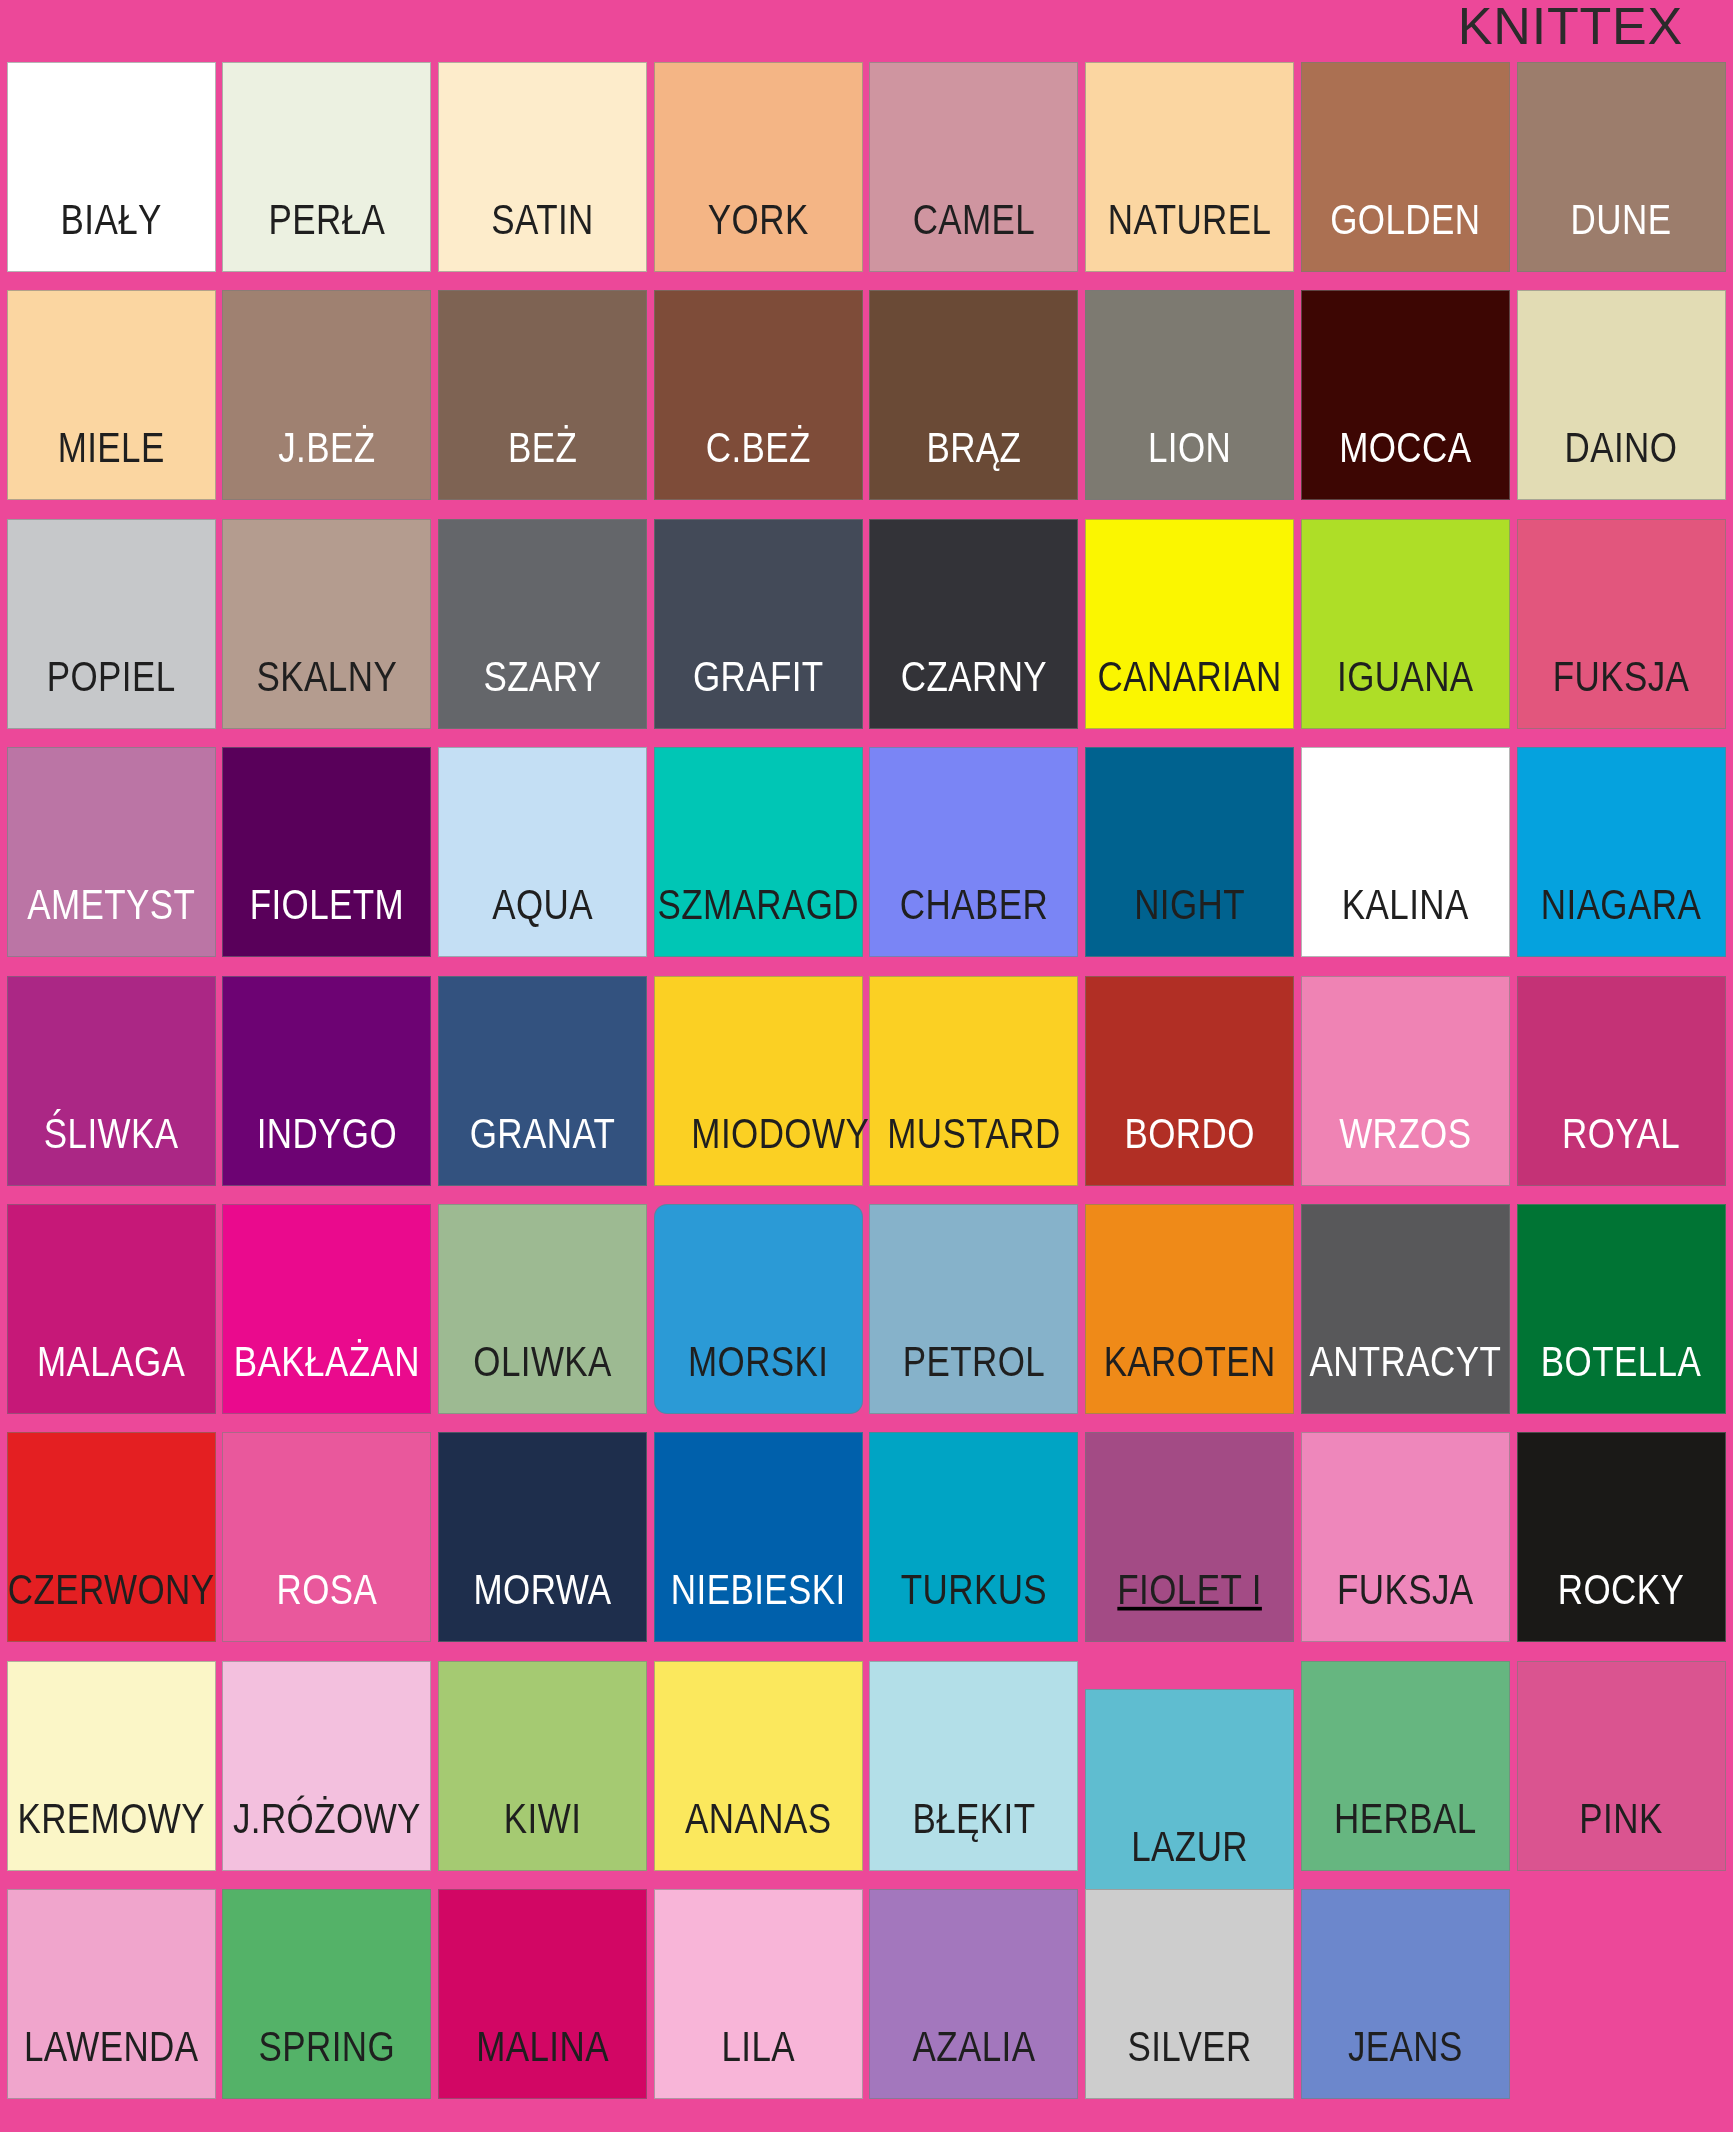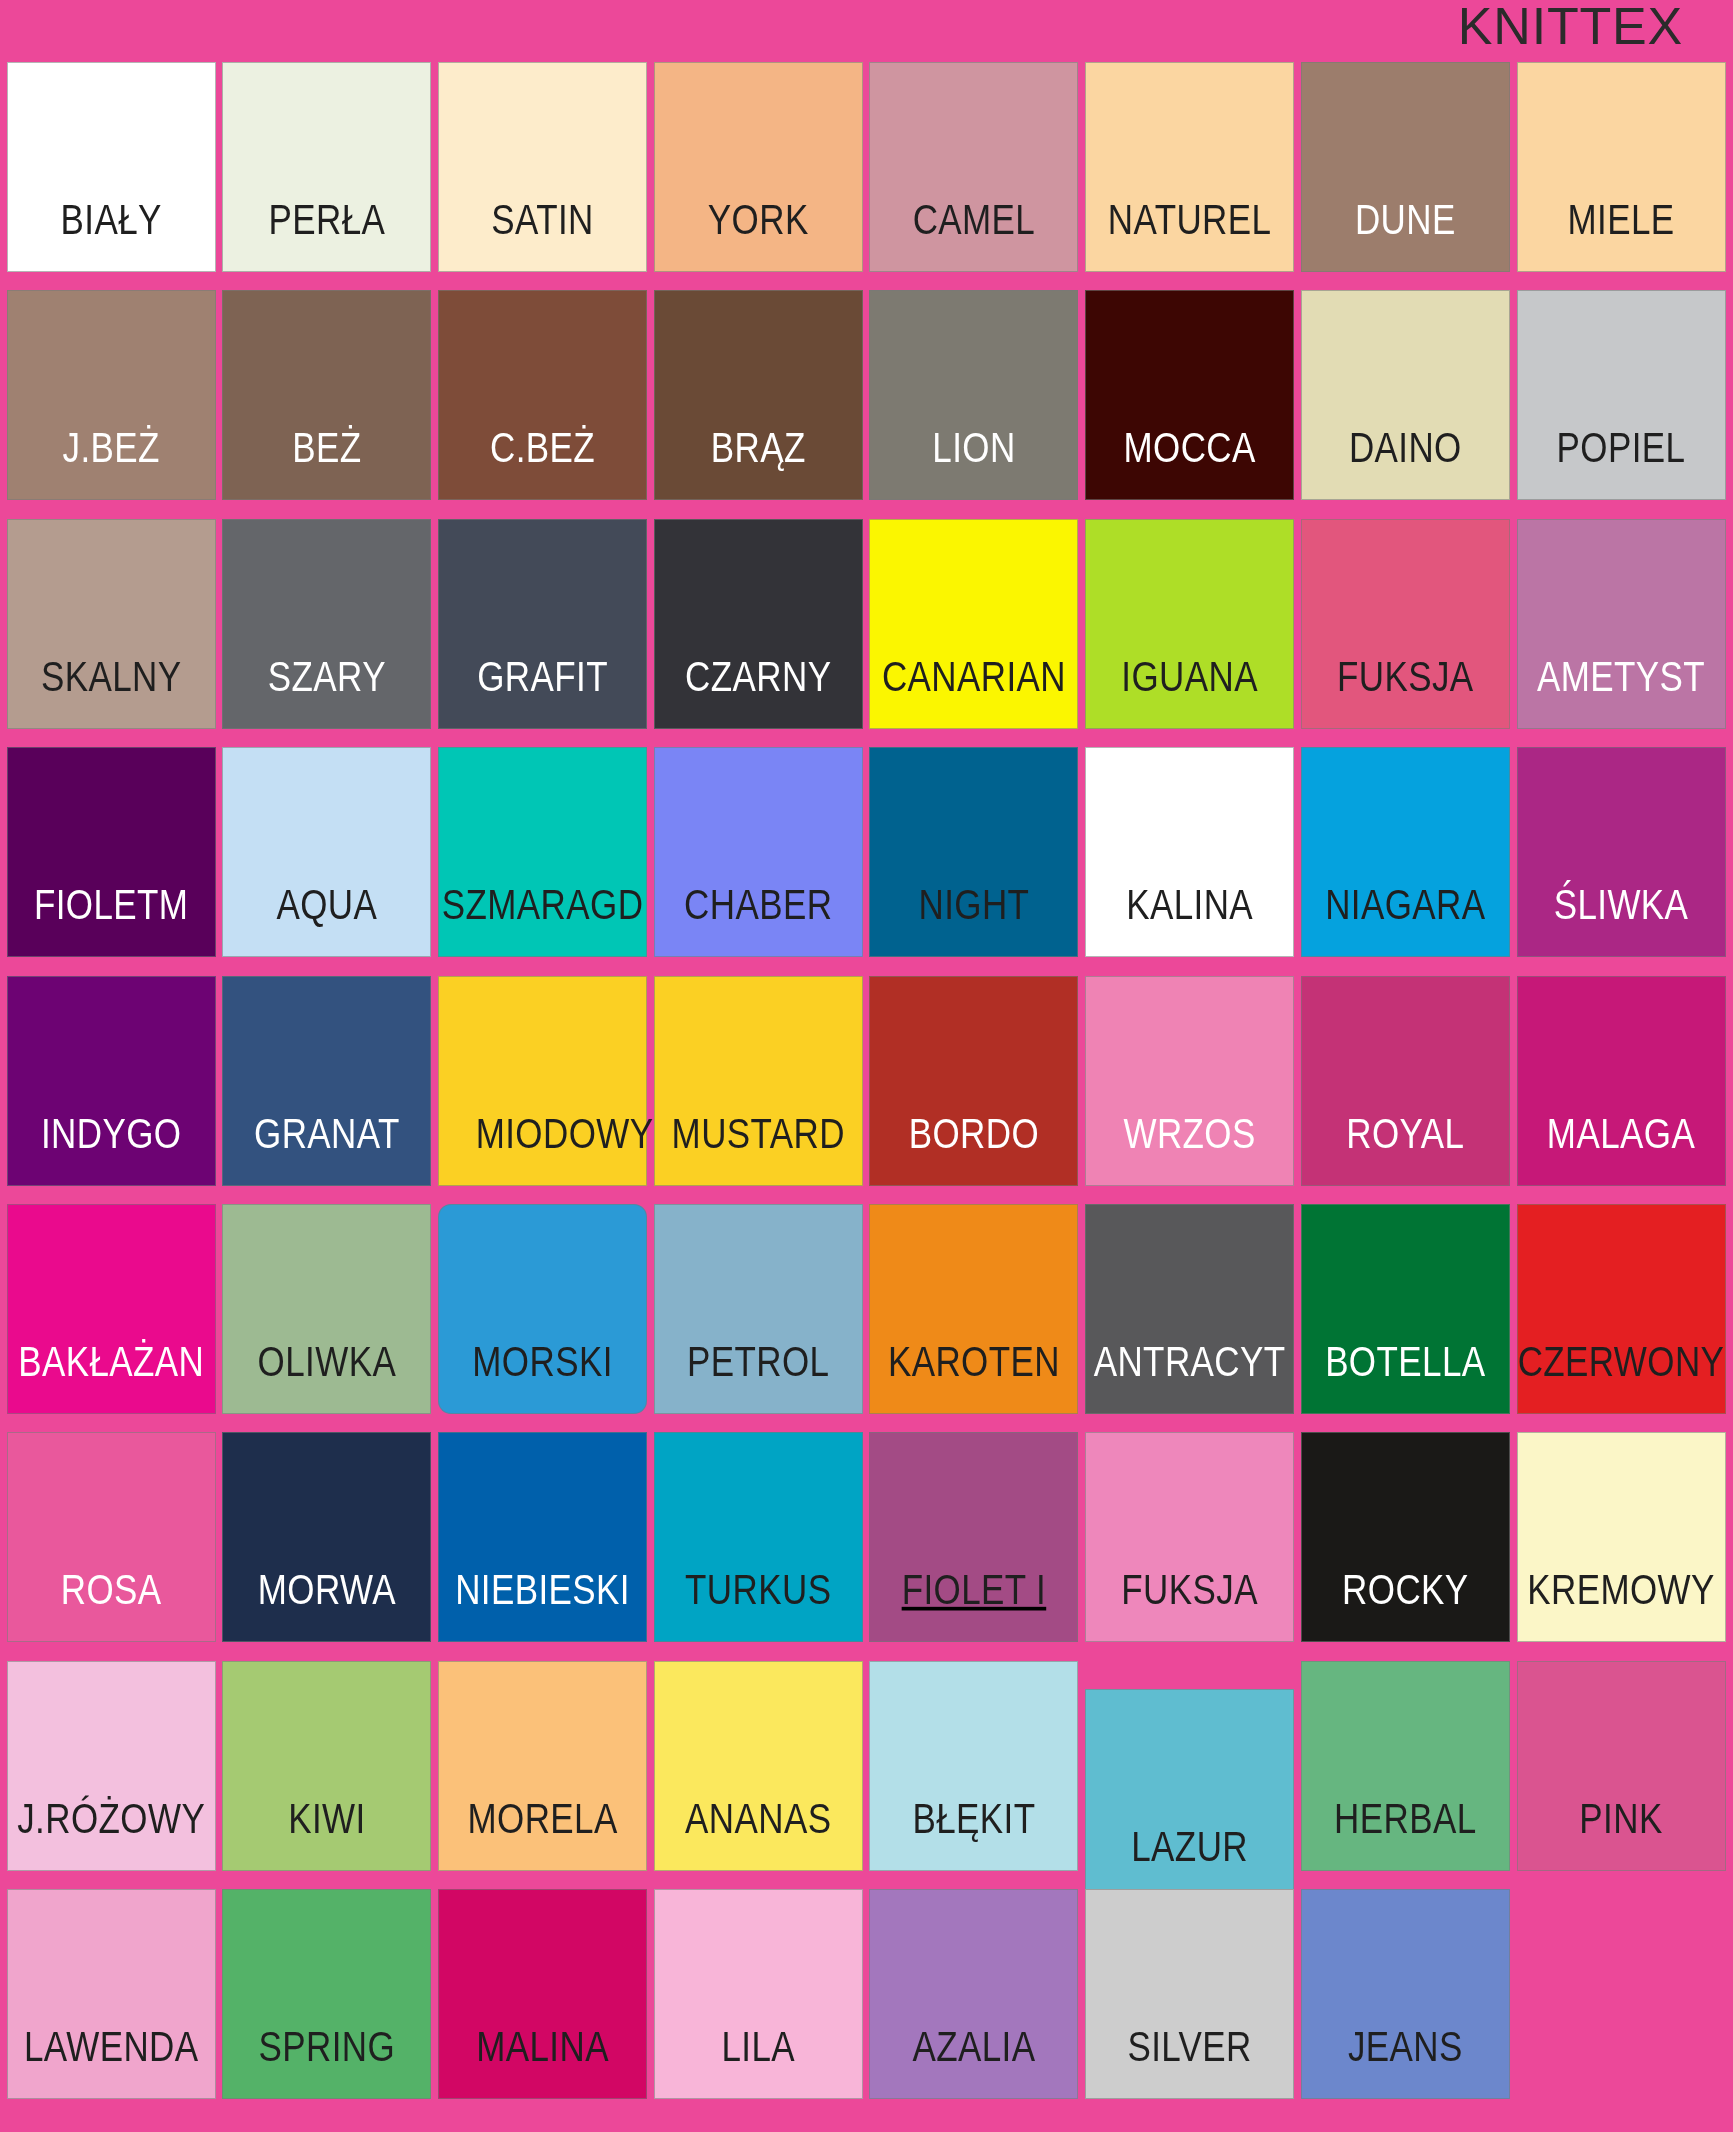--- a/index.html
+++ b/index.html
@@ -94,20 +94,23 @@
       </div>
       <div class="swatch" style="background: rgb(244, 181, 133);">
         <div class="swatch-label dark">YORK</div>
       </div>
       <div class="swatch" style="background: rgb(207, 149, 160);">
         <div class="swatch-label dark">CAMEL</div>
       </div>
       <div class="swatch" style="background: rgb(251, 214, 161);">
         <div class="swatch-label dark">NATUREL</div>
       </div>
+      <div class="swatch" style="background: rgb(171, 112, 82);">
+        <div class="swatch-label light">GOLDEN</div>
+      </div>
       <div class="swatch" style="background: rgb(156, 125, 108);">
         <div class="swatch-label light">DUNE</div>
       </div>
       <div class="swatch" style="background: rgb(251, 214, 161);">
         <div class="swatch-label dark">MIELE</div>
       </div>
       <div class="swatch" style="background: rgb(159, 129, 113);">
         <div class="swatch-label light">J.BEŻ</div>
       </div>
       <div class="swatch" style="background: rgb(126, 99, 83);">
@@ -250,23 +253,20 @@
       </div>
       <div class="swatch" style="background: rgb(251, 246, 199);">
         <div class="swatch-label dark">KREMOWY</div>
       </div>
       <div class="swatch" style="background: rgb(243, 192, 222);">
         <div class="swatch-label dark">J.RÓŻOWY</div>
       </div>
       <div class="swatch" style="background: rgb(165, 202, 114);">
         <div class="swatch-label dark">KIWI</div>
       </div>
-      <div class="swatch" style="background: rgb(251, 193, 121);">
-        <div class="swatch-label dark">MORELA</div>
-      </div>
       <div class="swatch" style="background: rgb(251, 232, 93);">
         <div class="swatch-label dark">ANANAS</div>
       </div>
       <div class="swatch" style="background: rgb(179, 223, 232);">
         <div class="swatch-label dark">BŁĘKIT</div>
       </div>
       <div class="swatch" style="background: rgb(95, 189, 208); margin-top: 28px;">
         <div class="swatch-label dark">LAZUR</div>
       </div>
       <div class="swatch" style="background: rgb(102, 182, 128);">

